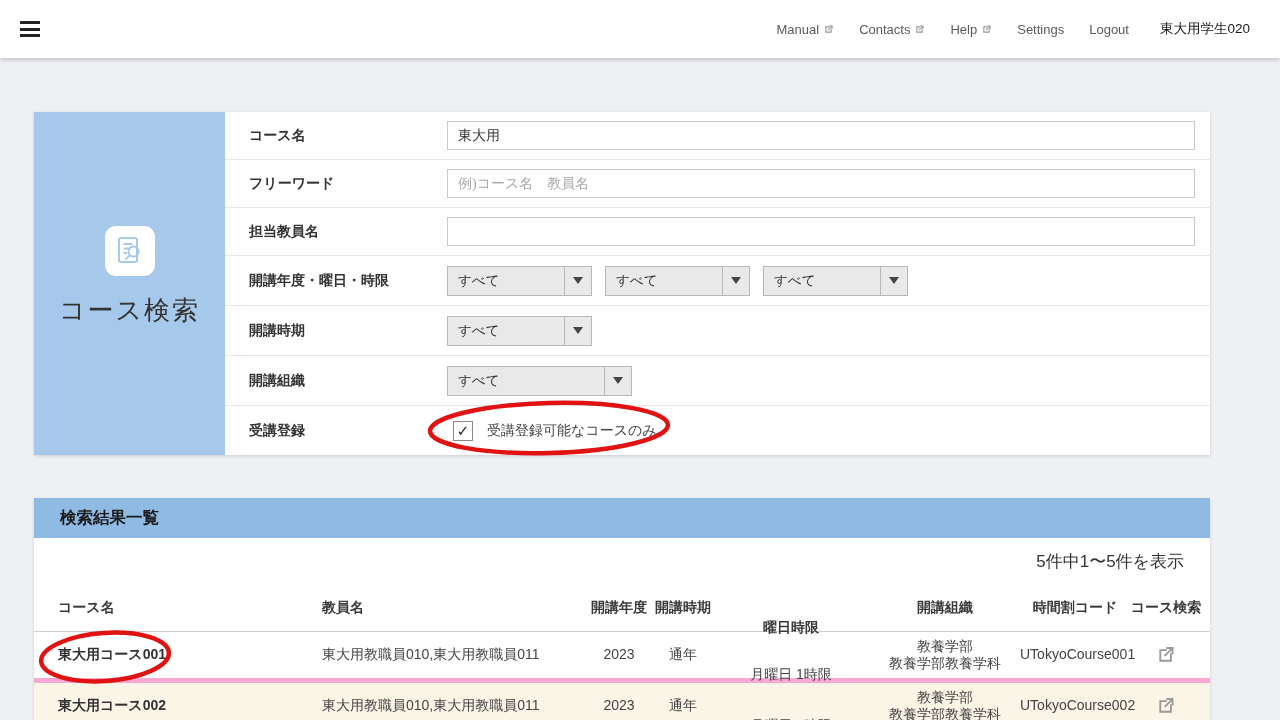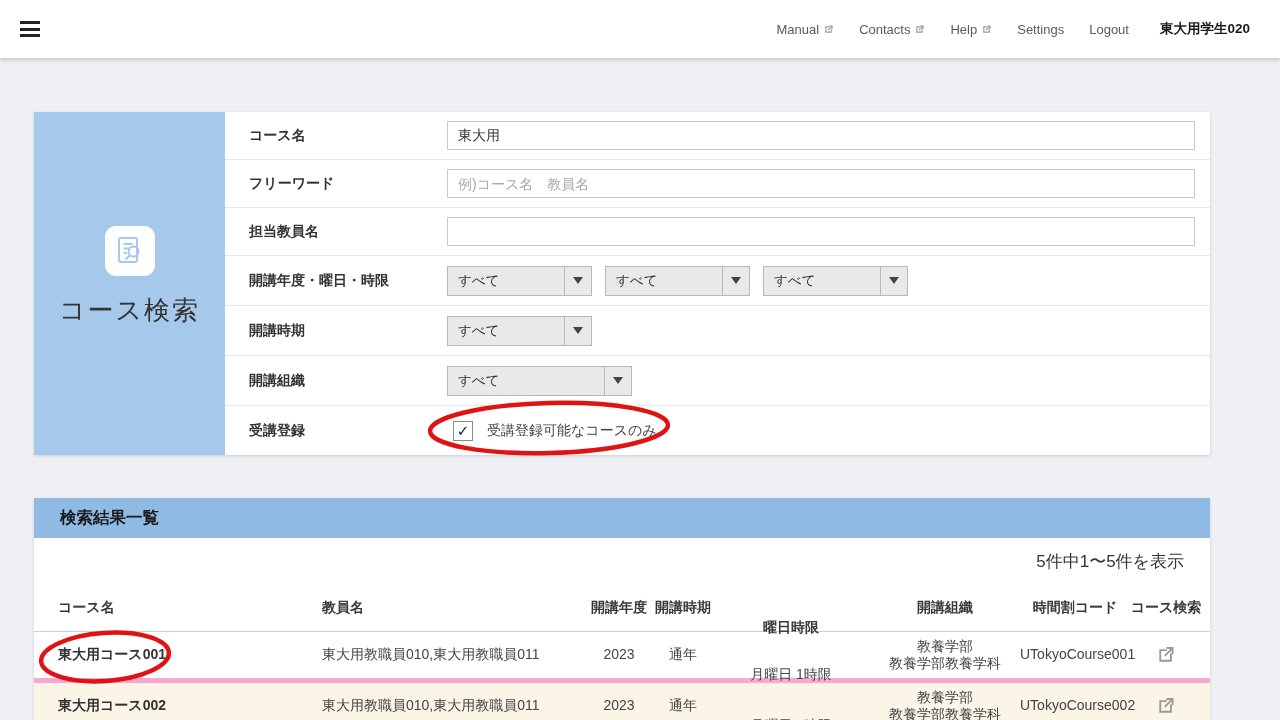--- a/index.html
+++ b/index.html
@@ -11,41 +11,41 @@
   .topbar { position:absolute; left:0; top:0; width:1280px; height:58px;
     background:#fff; box-shadow:0 2px 4px rgba(0,0,0,.18);
     display:flex; align-items:center; z-index:5; }
   .hamburger { width:20px; height:16px; margin-left:20px; cursor:pointer;
     display:flex; flex-direction:column; justify-content:space-between; }
   .hamburger span { display:block; height:3px; background:#222; }
   .topnav { margin-left:auto; display:flex; align-items:center; gap:25px;
     padding-right:30px; font-size:13px; color:#5a5a5a; }
   .topnav .navitem { display:flex; align-items:center; gap:4px; cursor:pointer; }
   .topnav .ext { width:11px; height:11px; }
-  .username { font-weight:bold; color:#1a1a1a; font-size:13.5px; margin-left:6px; }
+  .username { font-weight:normal; color:#1a1a1a; font-size:13.5px; margin-left:6px; }
 
   
   .search-panel { position:absolute; left:34px; top:112px; width:1176px; height:343px;
     display:flex; background:#fff; box-shadow:0 1px 3px rgba(0,0,0,.15); }
   .search-side { width:191px; background:#a6c8ea; display:flex; flex-direction:column;
     align-items:center; }
   .side-icon { margin-top:114px; width:50px; height:50px; background:#fff;
     border-radius:11px; display:flex; align-items:center; justify-content:center; }
   .side-title { margin-top:17px; font-size:26px; color:#333; letter-spacing:2px; }
 
   .search-form { flex:1; display:flex; flex-direction:column; }
   .frow { display:flex; align-items:center; padding-left:24px;
     border-bottom:1px solid #e8e8e8; }
   .frow:last-child { border-bottom:none; }
   .frow .flabel { width:198px; font-size:14px; font-weight:bold; color:#333; flex:none; }
   .r48 { height:48px; } .r50 { height:50px; } .r49 { height:49px; flex:1; }
 
   .tinput { width:748px; height:29px; border:1px solid #c9c9c9; background:#fff;
     font-size:14px; padding:0 10px; color:#333;
-    font-family:Liberation Sans, sans-serif; }
+    font-family:Liberation Serif, serif; }
   .tinput::placeholder { color:#a9a9a9; }
 
   .selectbox { height:30px; background:#e9e9e9; border:1px solid #b8b8b8;
     display:flex; align-items:center; cursor:pointer; margin-right:13px; }
   .selectbox .sel-text { flex:1; font-size:13.5px; color:#333; padding-left:10px; }
   .selectbox .sel-arrow { width:27px; height:100%; border-left:1px solid #b8b8b8;
     display:flex; align-items:center; justify-content:center; }
   .tri-down { width:0; height:0; border-left:5px solid transparent;
     border-right:5px solid transparent; border-top:7px solid #444; }
   .w145 { width:145px; } .w185 { width:185px; }

